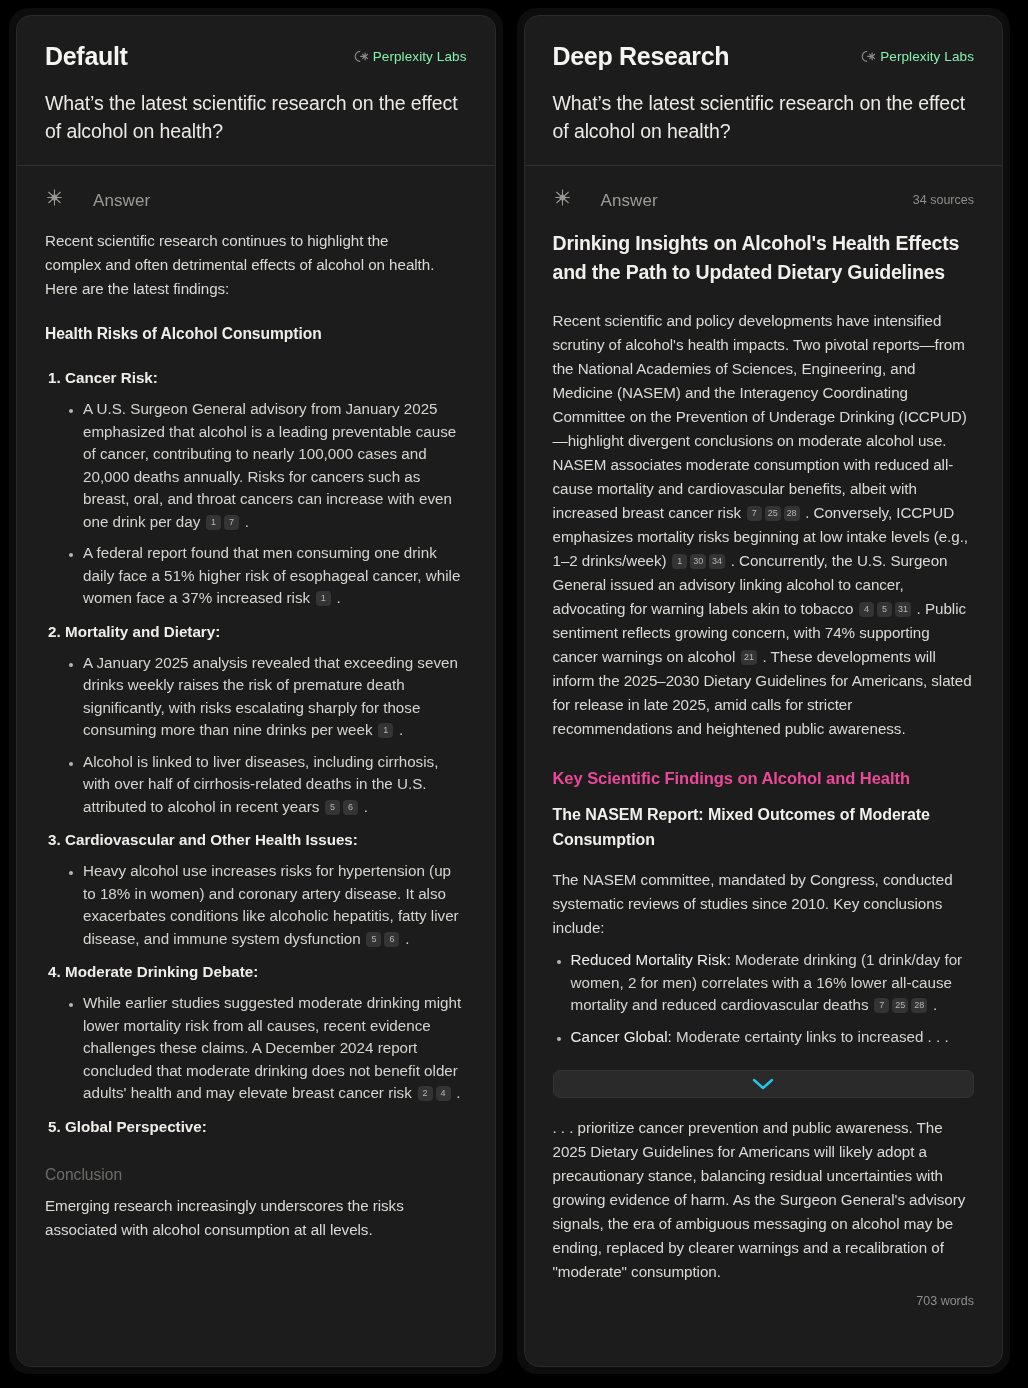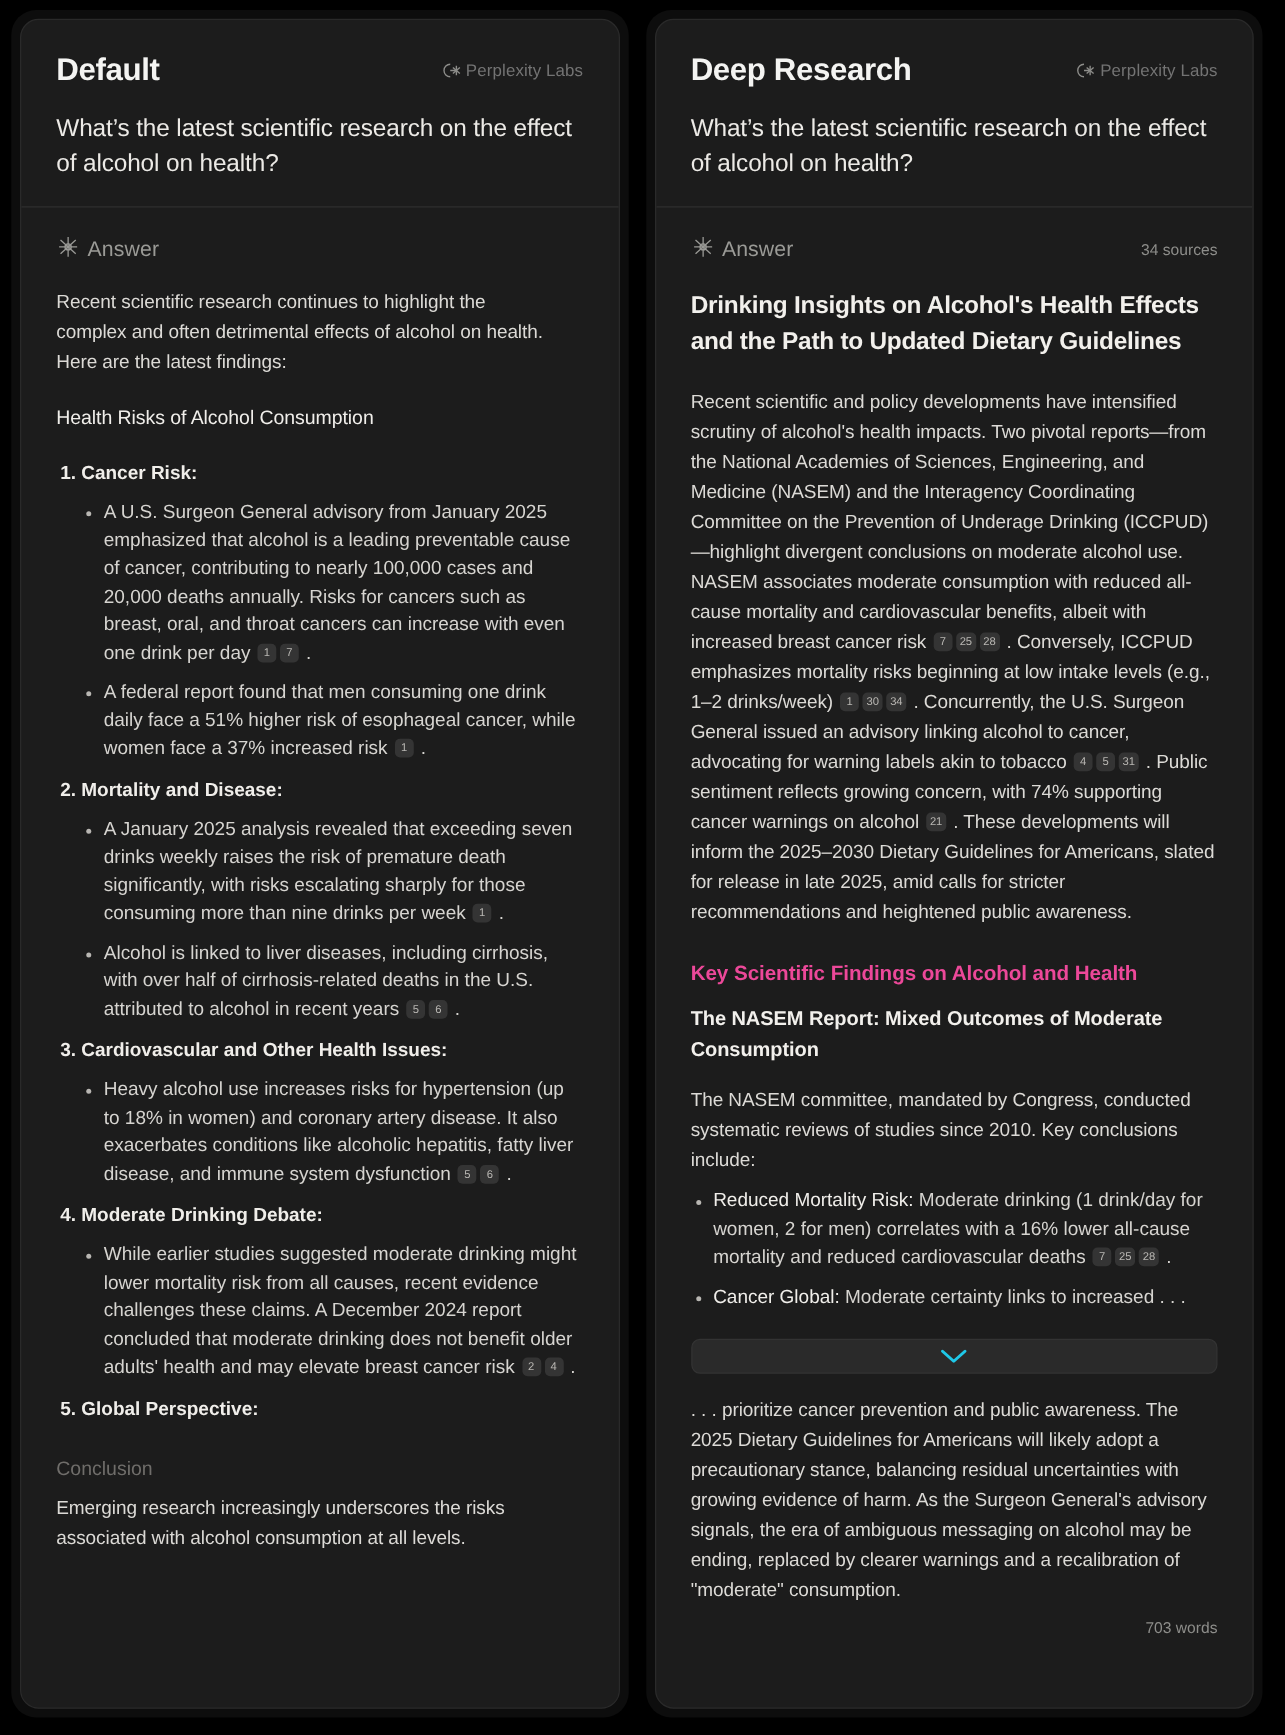--- a/index.html
+++ b/index.html
@@ -52,21 +52,21 @@
     font-size: 25px;
     font-weight: 700;
     color: #f4f4f2;
     letter-spacing: -0.3px;
   }
   .brand {
     display: flex;
     align-items: center;
     gap: 4px;
     font-size: 13.5px;
-    color: #737373;
+    color: #86efac;
     letter-spacing: 0.1px;
     white-space: nowrap;
   }
   .brand svg { display: block; }
   .question {
     font-size: 19.5px;
     line-height: 28px;
     color: #eceae6;
     letter-spacing: -0.1px;
   }
@@ -78,43 +78,43 @@
     overflow: hidden;
   }
   .answer-row {
     display: flex;
     align-items: center;
     justify-content: space-between;
     margin-bottom: 18px;
   }
   .answer-left {
     display: flex;
-    align-items: center;
-    gap: 6px;
+    align-items: flex-end;
+    gap: 29px;
   }
   .answer-label {
     font-size: 17px;
     color: #9a9a96;
     letter-spacing: 0.1px;
   }
   .sources {
     font-size: 12.5px;
     color: #8d8d8a;
   }
   p.para {
     font-size: 15.2px;
     line-height: 24px;
     color: #dcdad6;
     letter-spacing: -0.05px;
   }
   
   .col-left p.para { max-width: 400px; }
   .h-sub {
     font-size: 15.6px;
-    font-weight: 400;
+    font-weight: 700;
     color: #f0eeea;
     margin: 24px 0 24px 0;
     letter-spacing: -0.05px;
   }
   ol.numlist {
     margin: 2px 0 0 0;
     padding-left: 20px;
     list-style: decimal;
   }
   ol.numlist > li {
@@ -269,21 +269,21 @@
 
       <p class="para">Recent scientific research continues to highlight the complex and often detrimental effects of alcohol on health. Here are the latest findings:</p>
 
       <div class="h-sub">Health Risks of Alcohol Consumption</div>
 
       <ol class="numlist" id="left-list">
             <li><span>Cancer Risk:</span><ul class="bul">
                 <li>A U.S. Surgeon General advisory from January 2025 emphasized that alcohol is a leading preventable cause of cancer, contributing to nearly 100,000 cases and 20,000 deaths annually. Risks for cancers such as breast, oral, and throat cancers can increase with even one drink per day<span class="cgrp"> <span class="cite">1</span><span class="cite">7</span> .</span></li>
                 <li>A federal report found that men consuming one drink daily face a 51% higher risk of esophageal cancer, while women face a 37% increased risk<span class="cgrp"> <span class="cite">1</span> .</span></li>
               </ul></li>
-            <li><span>Mortality and Disease:</span><ul class="bul">
+            <li><span>Mortality and Dietary:</span><ul class="bul">
                 <li>A January 2025 analysis revealed that exceeding seven drinks weekly raises the risk of premature death significantly, with risks escalating sharply for those consuming more than nine drinks per week<span class="cgrp"> <span class="cite">1</span> .</span></li>
                 <li>Alcohol is linked to liver diseases, including cirrhosis, with over half of cirrhosis-related deaths in the U.S. attributed to alcohol in recent years<span class="cgrp"> <span class="cite">5</span><span class="cite">6</span> .</span></li>
               </ul></li>
             <li><span>Cardiovascular and Other Health Issues:</span><ul class="bul">
                 <li>Heavy alcohol use increases risks for hypertension (up to 18% in women) and coronary artery disease. It also exacerbates conditions like alcoholic hepatitis, fatty liver disease, and immune system dysfunction<span class="cgrp"> <span class="cite">5</span><span class="cite">6</span> .</span></li>
               </ul></li>
             <li><span>Moderate Drinking Debate:</span><ul class="bul">
                 <li>While earlier studies suggested moderate drinking might lower mortality risk from all causes, recent evidence challenges these claims. A December 2024 report concluded that moderate drinking does not benefit older adults' health and may elevate breast cancer risk<span class="cgrp"> <span class="cite">2</span><span class="cite">4</span> .</span></li>
               </ul></li>
             <li><span>Global Perspective:</span></li>

